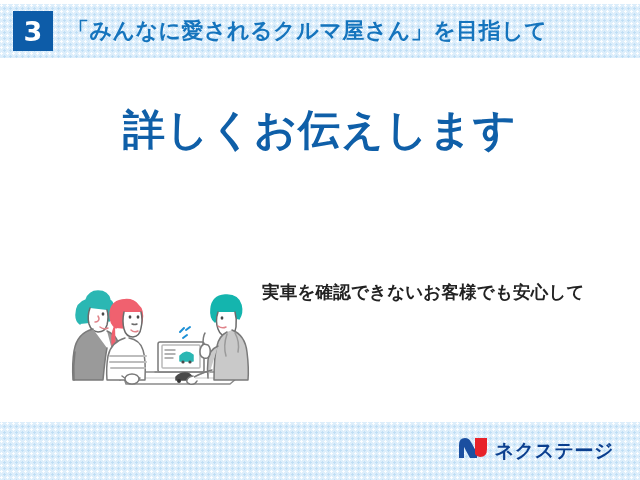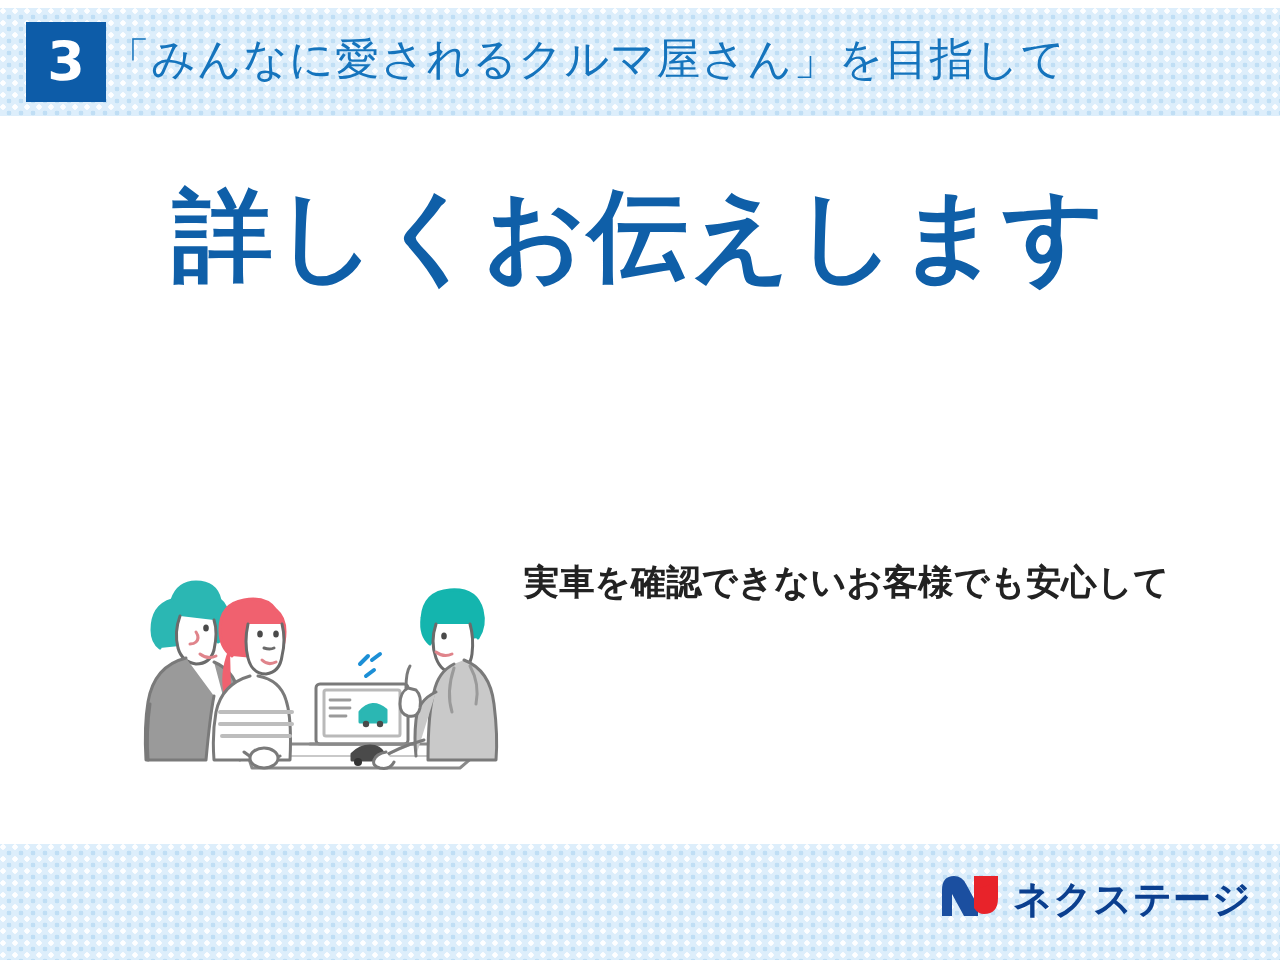--- a/index.html
+++ b/index.html
@@ -34,60 +34,61 @@
     width:40px;height:40px;
     background:#0d5ca8;
     color:#ffffff;
     display:flex;align-items:center;justify-content:center;
     font-size:27px;font-weight:bold;line-height:1;
     font-family:"DejaVu Sans","Liberation Sans",sans-serif;
     letter-spacing:0;
     flex:0 0 auto;
   }
   #header-title{
+    margin-left:14px;
     color:#1574bd;
     font-size:22px;
-    font-weight:normal;
+    font-weight:bold;
     letter-spacing:0.5px;
     white-space:nowrap;
     line-height:1;
   }
 
   
   #headline{
     position:absolute;top:92px;left:0;width:640px;
     text-align:center;
     color:#0f5fa8;
     font-weight:bold;
     letter-spacing:2px;
     line-height:1.06;
   }
   #headline-1{font-size:58px;display:block;}
-  #headline-2{font-size:50px;display:block;margin-top:0;letter-spacing:1px;}
+  #headline-2{font-size:42px;display:block;margin-top:16px;letter-spacing:1px;}
 
   
   #content-row{
     position:absolute;top:276px;left:0;width:576px;height:118px;
   }
   #illustration{
     position:absolute;left:52px;top:0;width:204px;height:112px;
   }
   #body-text{
     position:absolute;left:262px;top:3px;width:372px;
     color:#222222;
     font-size:17.5px;
     font-weight:bold;
     line-height:1.5;
     letter-spacing:0.2px;
   }
   #body-text .bline{display:block;white-space:nowrap;}
 
   
   #brand{
-    position:absolute;right:14px;top:437px;
+    position:absolute;right:26px;top:437px;
     display:flex;align-items:center;gap:7px;
   }
   #brand-name{
     color:#0b3f8f;
     font-size:19px;
     font-weight:bold;
     letter-spacing:0.5px;
     line-height:1;
   }
 </style>

